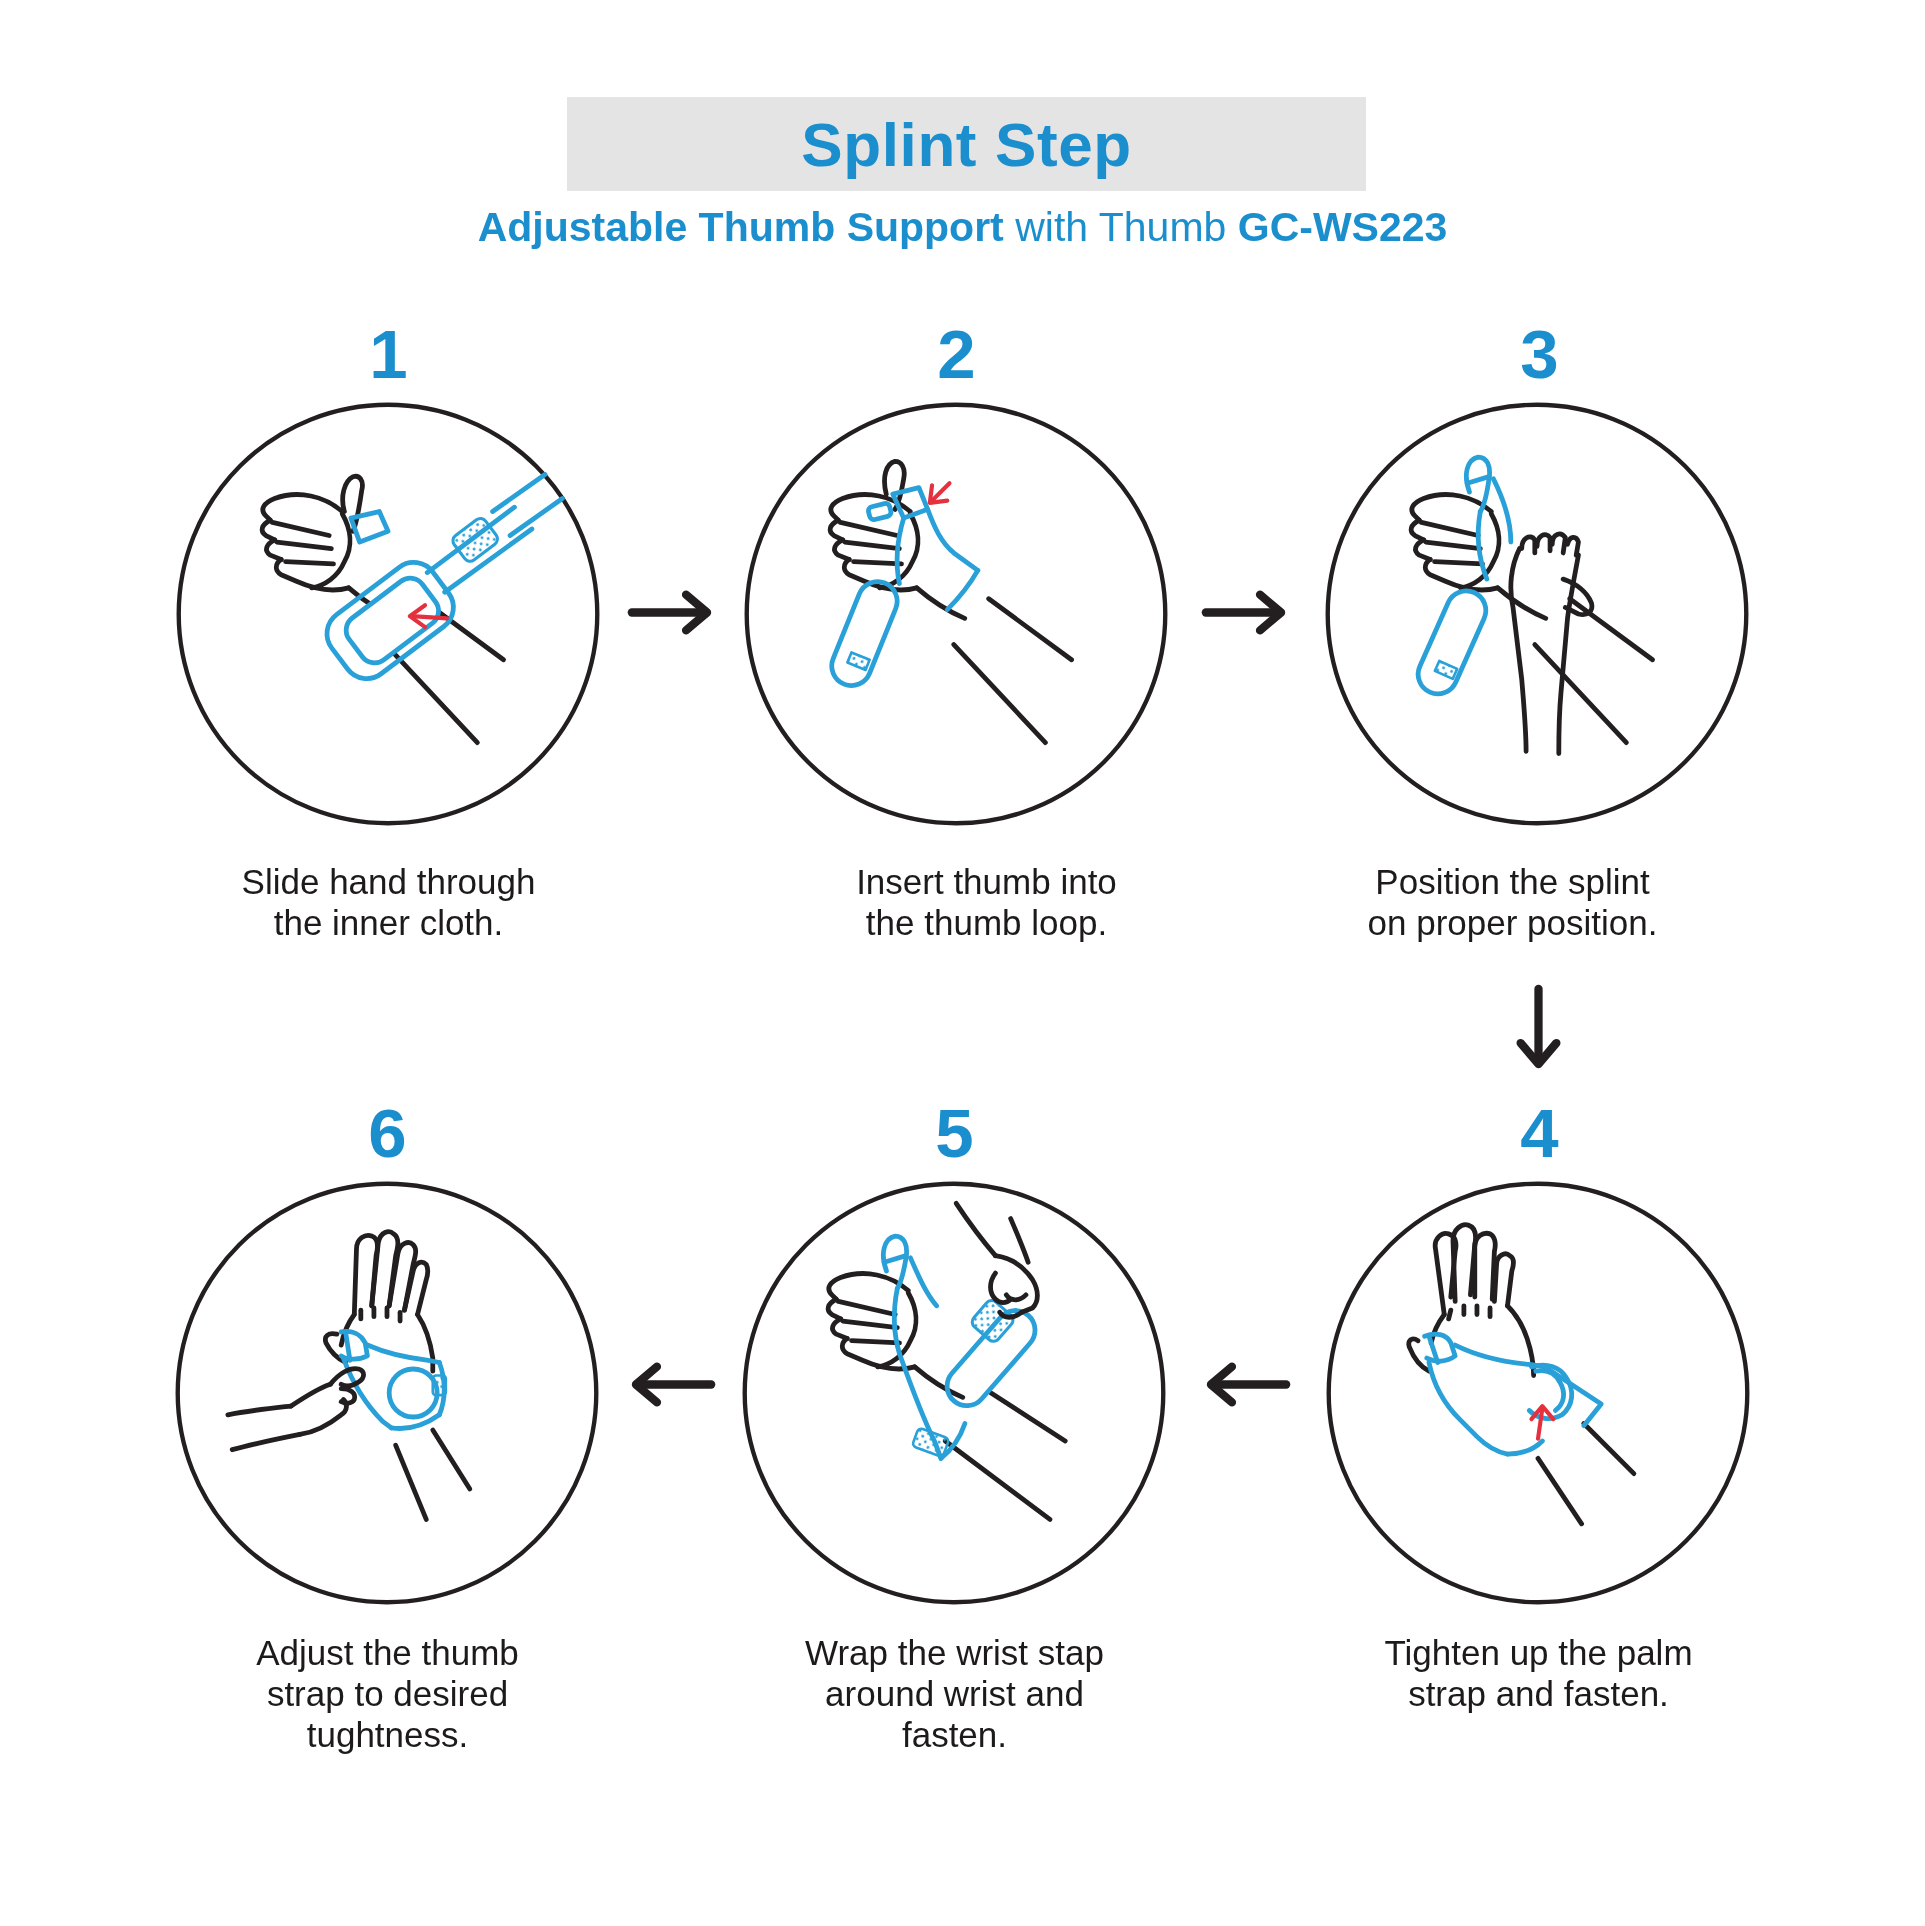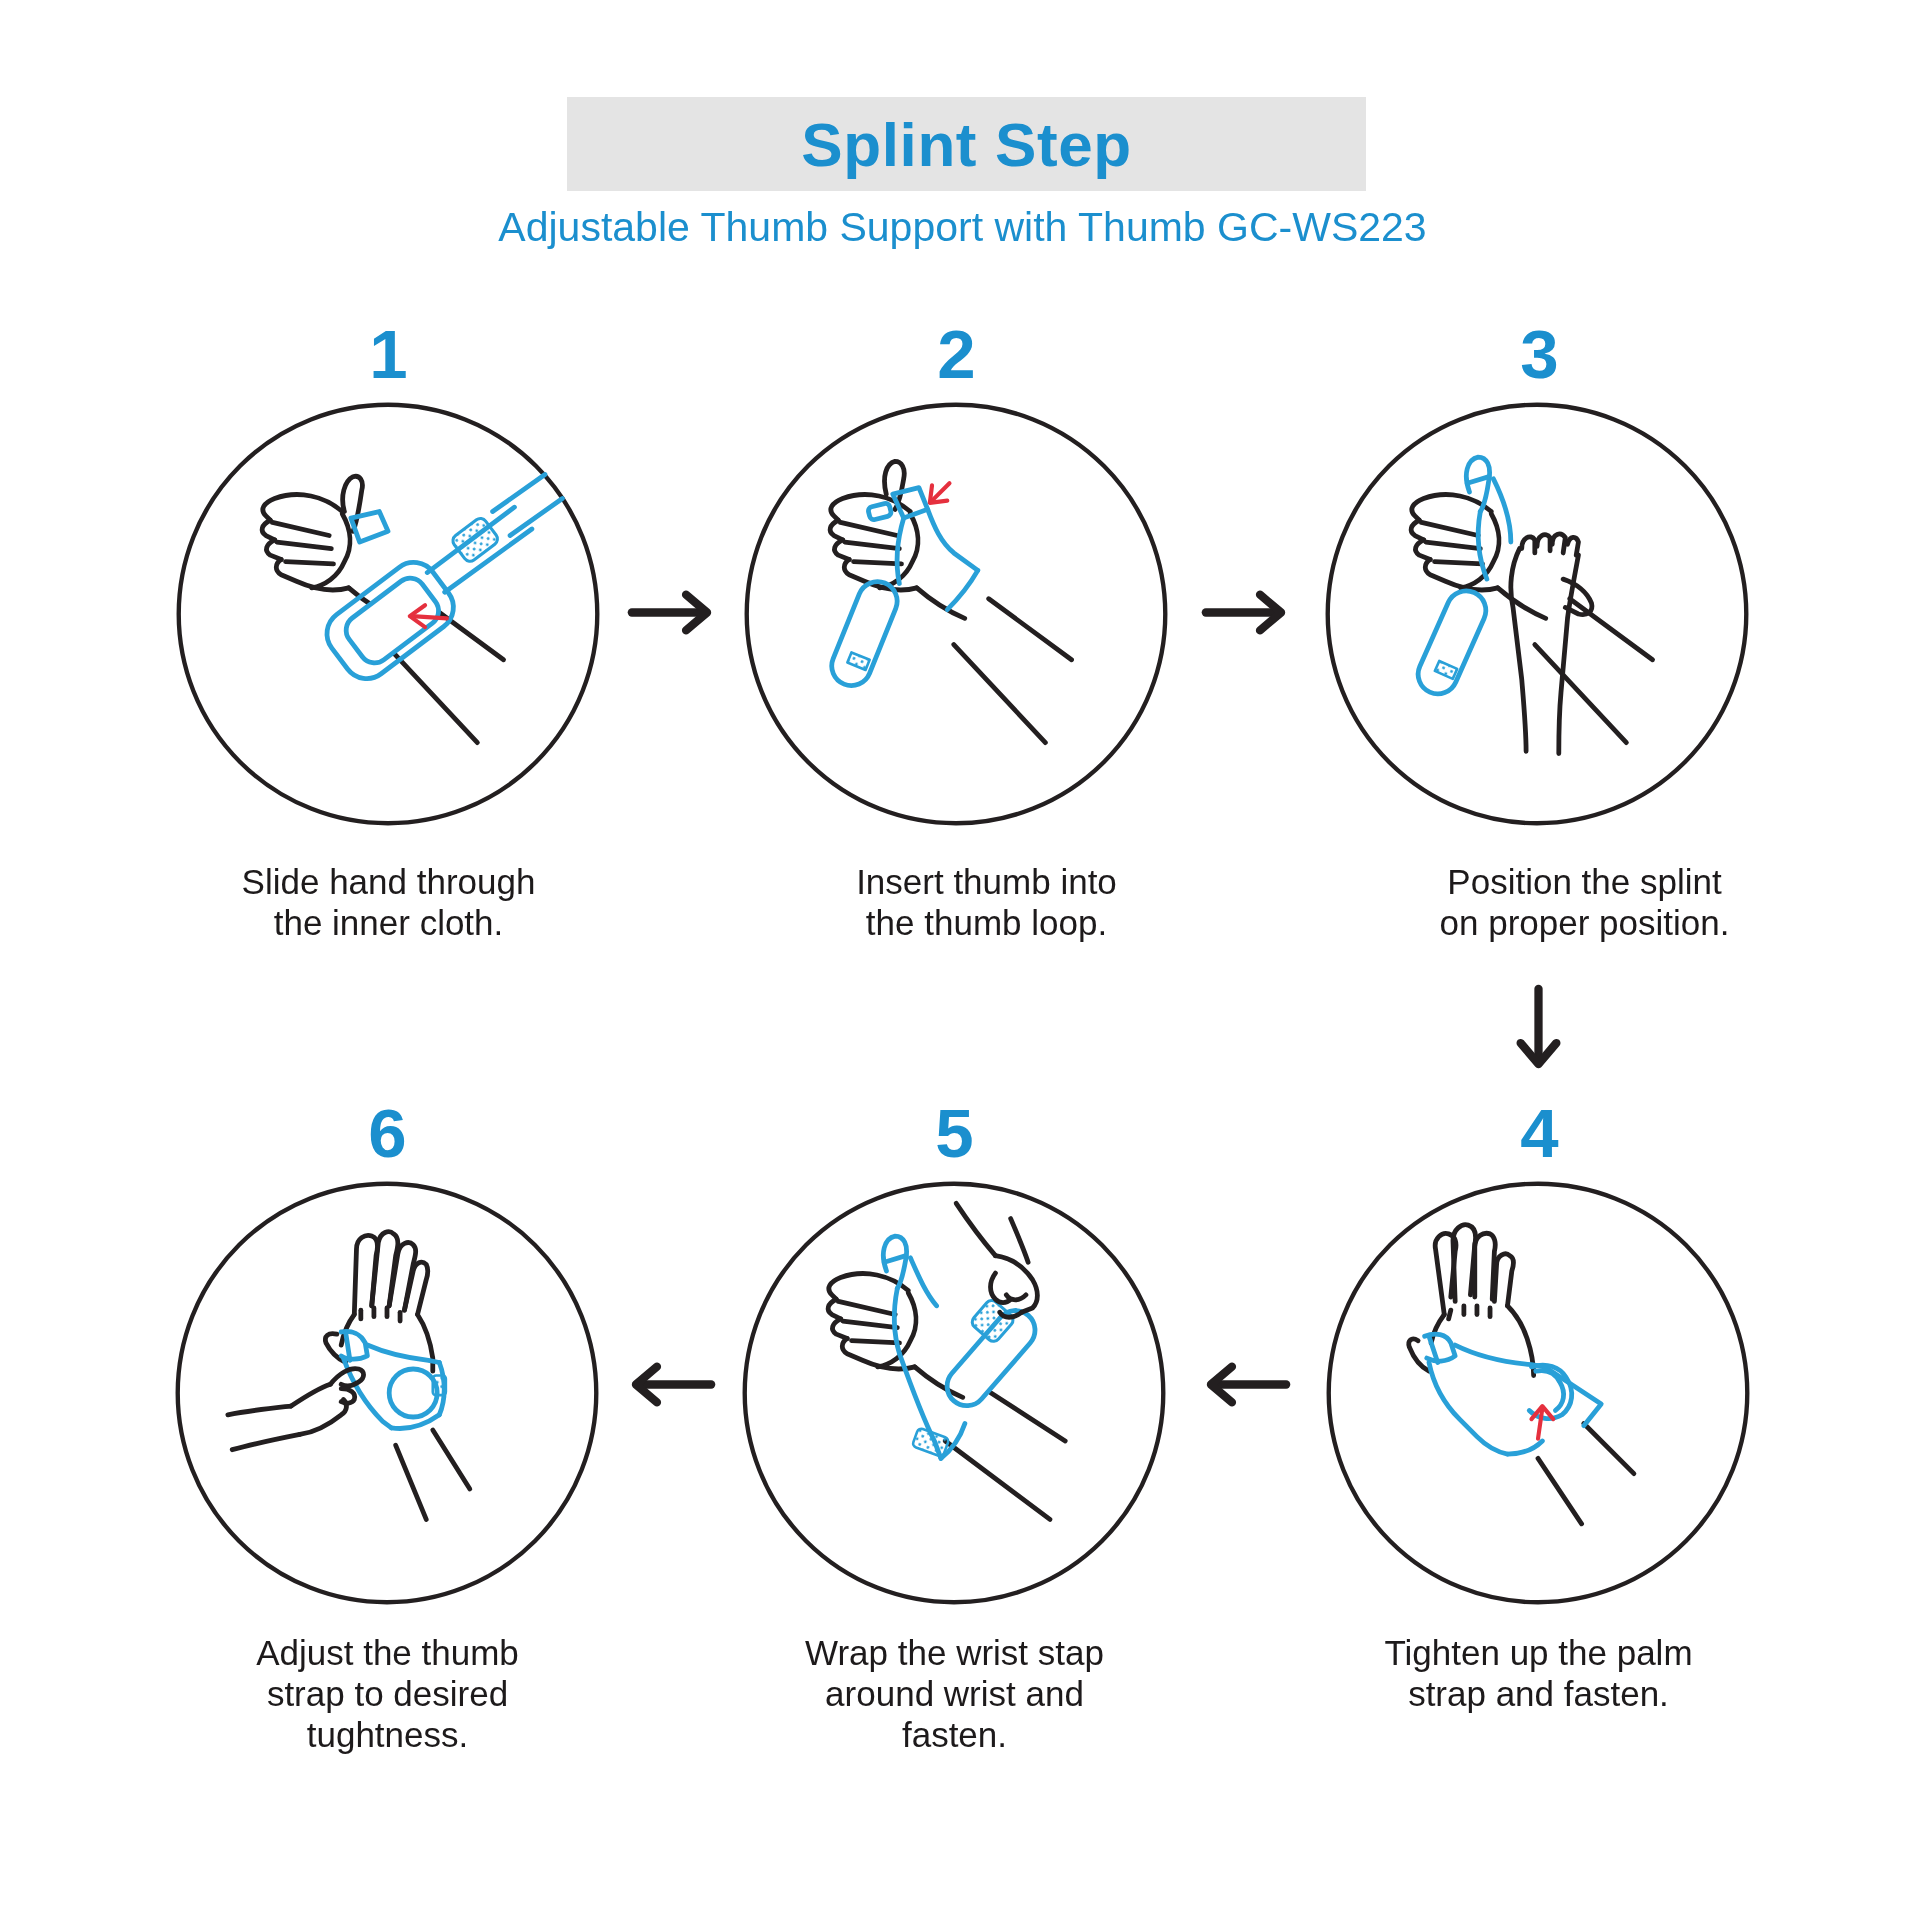--- a/index.html
+++ b/index.html
@@ -6,21 +6,21 @@
   .canvas{
     position:relative;width:1925px;height:1926px;background:#fff;
     font-family:"Liberation Sans",sans-serif;overflow:hidden;
     --blue:#1b8fce;--blue2:#29a0d8;--gray:#e4e4e4;--ink:#231f20;--red:#e5303e;
   }
   .banner{position:absolute;left:567px;top:97px;width:799px;height:94px;
     background:var(--gray);display:flex;align-items:center;justify-content:center;}
   .title{font-size:62px;font-weight:bold;color:var(--blue);letter-spacing:0.6px;}
   .subtitle{position:absolute;left:0;top:204px;width:1925px;text-align:center;
     font-size:41px;color:var(--blue);letter-spacing:0;}
-  .subtitle .b{font-weight:normal;}
+  .subtitle .b{font-weight:bold;}
   .stepnum{position:absolute;width:193px;text-align:center;font-size:69px;
     font-weight:bold;color:var(--blue);line-height:1;}
   .illus{position:absolute;width:436px;height:436px;}
   .caption{position:absolute;width:501px;text-align:center;font-size:35px;
     line-height:41px;color:#1d1a1b;}
   .flow{position:absolute;}
   svg{display:block;}
 </style>
 </head>
 <body>
@@ -253,19 +253,19 @@
   </svg>
   <svg class="flow" style="left:623px;top:1359px" width="96" height="51" viewBox="0 0 150 80">
     <g fill="none" stroke="var(--ink)" stroke-width="13" stroke-linecap="round" stroke-linejoin="round">
       <line x1="138" y1="40" x2="22" y2="40"></line>
         <polyline points="53,12 20,40 53,68"></polyline>
     </g>
   </svg>
 
   <div class="caption" style="left:138px;top:861px">Slide hand through<br>the inner cloth.</div>
   <div class="caption" style="left:736px;top:861px">Insert thumb into<br>the thumb loop.</div>
-  <div class="caption" style="left:1334px;top:861px">Position the splint<br>on proper position.</div>
+  <div class="caption" style="left:1262px;top:861px">Position the splint<br>on proper position.</div>
   <div class="caption" style="left:1288px;top:1632px">Tighten up the palm<br>strap and fasten.</div>
   <div class="caption" style="left:137px;top:1632px">Adjust the thumb<br>strap to desired<br>tughtness.</div>
   <div class="caption" style="left:704px;top:1632px">Wrap the wrist stap<br>around wrist and<br>fasten.</div>
 
 </div>
 
 
 </body></html>

